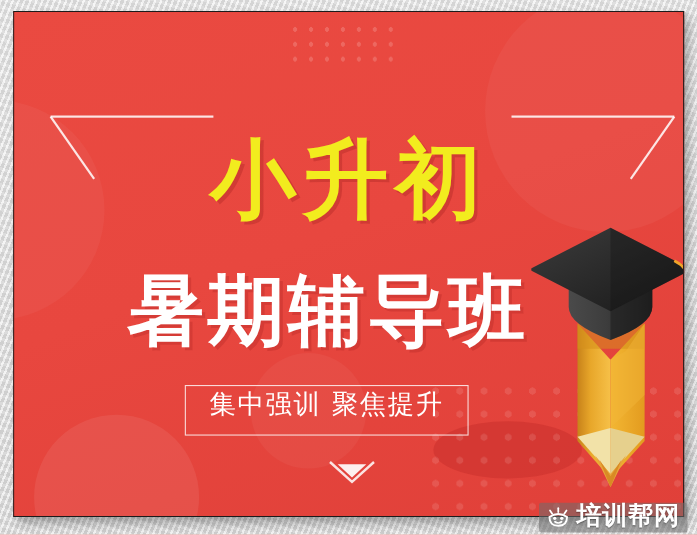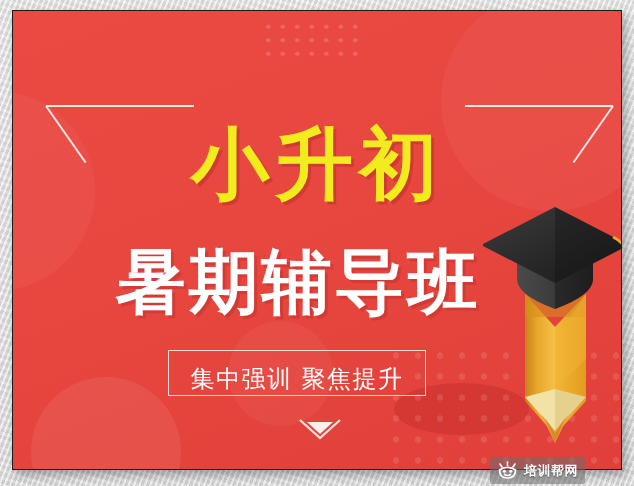--- a/index.html
+++ b/index.html
@@ -127,21 +127,21 @@
     white-space:nowrap;
     padding-right:38px;
   }
 
   
   #subtitle-box{
     position:absolute;
     left:155px; top:339px;
     width:258px; height:46px;
     border:1.6px solid rgba(255,255,255,0.80);
-    display:flex; align-items:flex-end; justify-content:center;
+    display:flex; align-items:flex-start; justify-content:center;
   }
   #subtitle-text{
     font-family:"DejaVu Sans","Liberation Sans", sans-serif;
     font-size:24px;
     font-weight:normal;
     color:#ffffff;
     letter-spacing:1.5px;
     white-space:nowrap;
   }
 
@@ -164,22 +164,22 @@
     position:absolute;
     left:490px; top:457px;
     height:27px;
     display:flex; align-items:center; gap:6px;
     padding:0 7px;
     background:rgba(110,110,110,0.55);
     border-radius:2px;
     z-index:40;
   }
   #watermark-text{
-    font-family:Liberation Serif, serif;
-    font-size:13px;
+    font-family:Liberation Mono, monospace;
+    font-size:23px;
     font-weight:bold;
     color:#ffffff;
     letter-spacing:0.5px;
     line-height:1;
     white-space:nowrap;
     text-shadow:0 1px 1px rgba(0,0,0,0.35);
   }
 </style>
 </head>
 <body>

